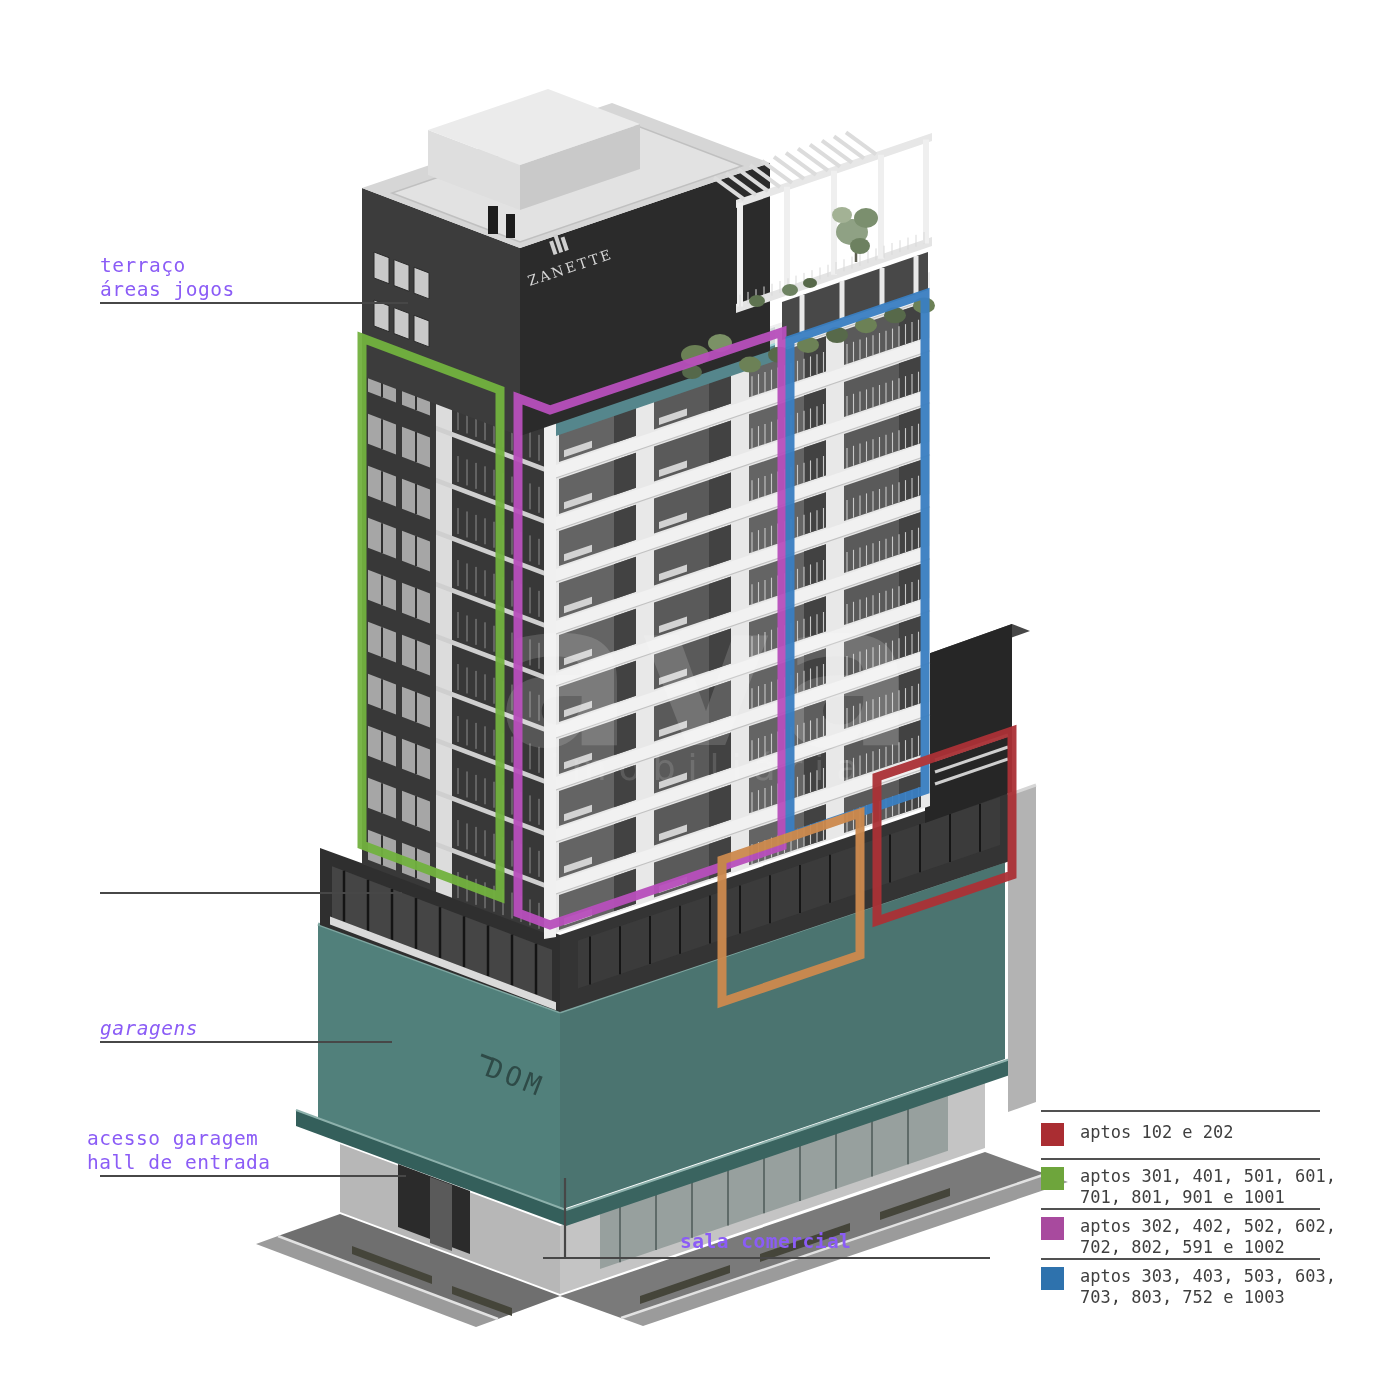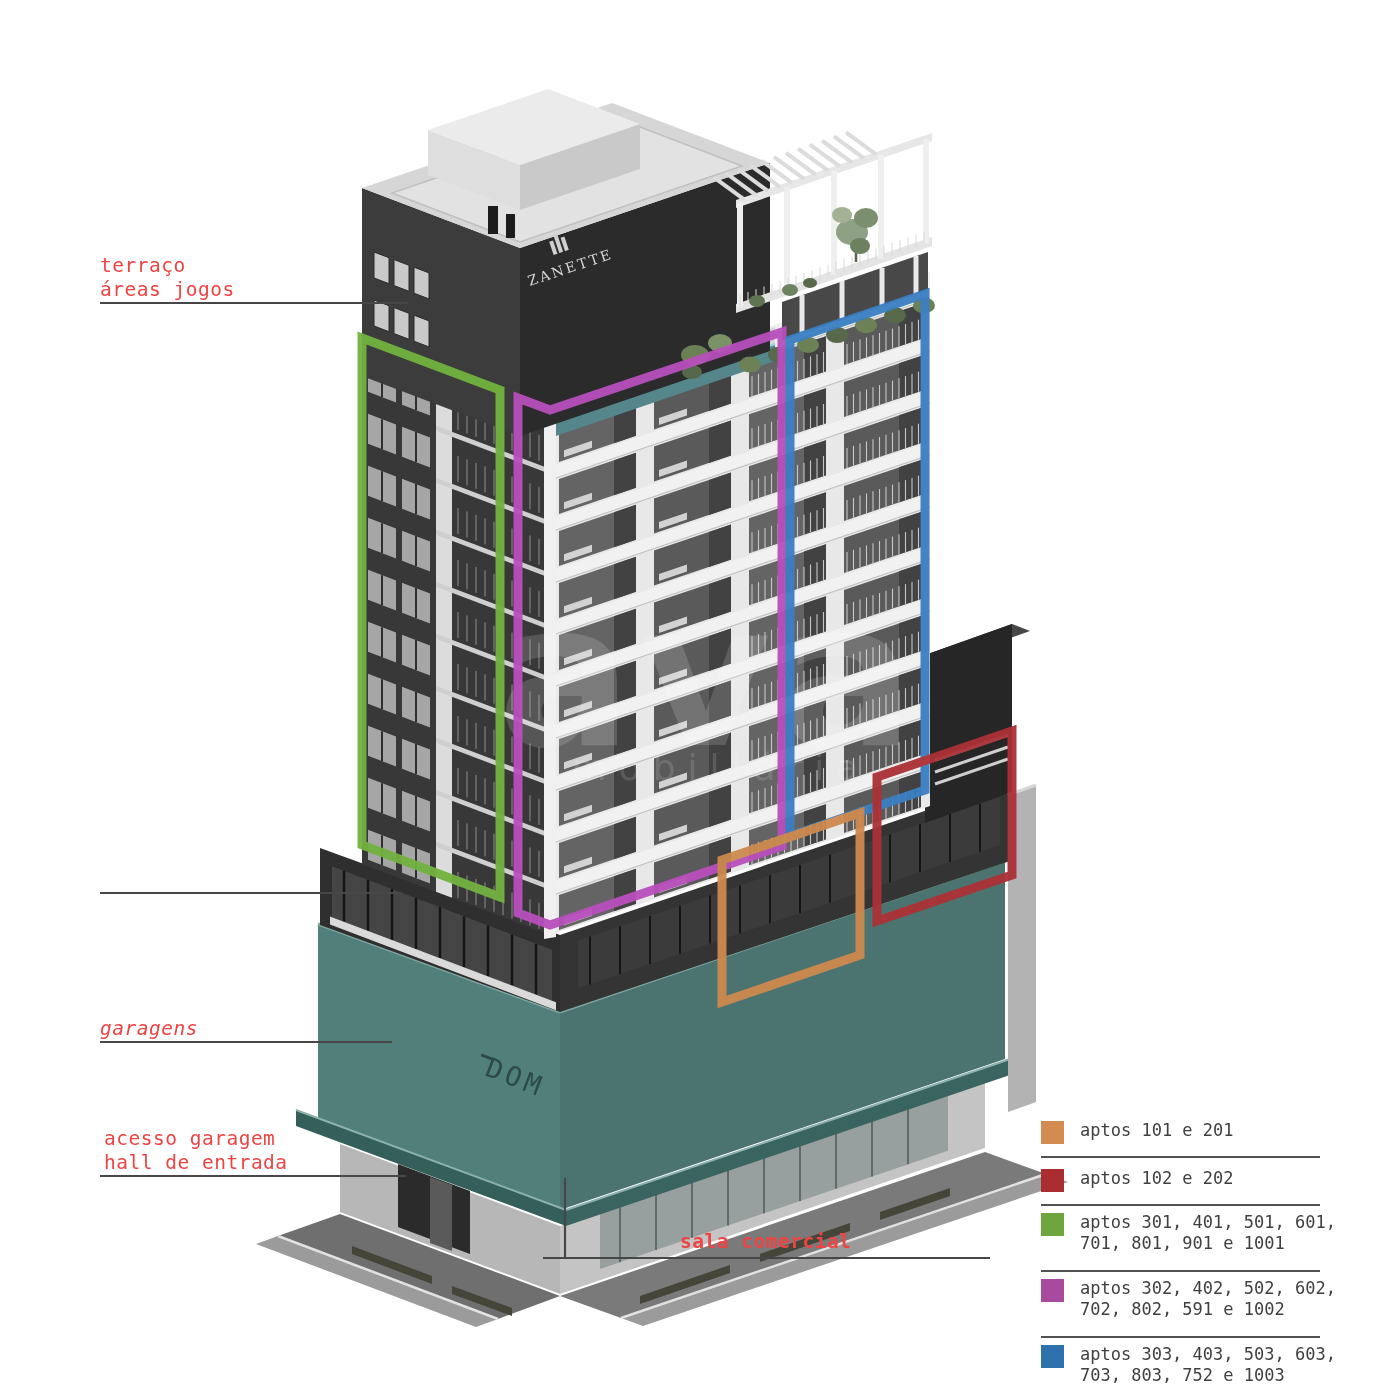--- a/index.html
+++ b/index.html
@@ -1,22 +1,22 @@
 <!DOCTYPE html>
 <html><head>
 <meta charset="utf-8">
 <style>
   html,body{margin:0;padding:0;background:#ffffff;}
   .stage{position:relative;width:1400px;height:1400px;background:#ffffff;overflow:hidden;
          font-family:"DejaVu Sans Mono", "Liberation Mono", monospace;}
   svg.scene{position:absolute;left:0;top:0;width:1400px;height:1400px;}
-  .anno{position:absolute;color:#ef4444;font-size:19.5px;line-height:24px;letter-spacing:.5px;white-space:nowrap;}
+  .anno{position:absolute;color:#8b5cf6;font-size:19.5px;line-height:24px;letter-spacing:.5px;white-space:nowrap;}
   .legend{position:absolute;left:1041px;top:1110px;width:279px;color:#3f3f3f;}
   .legend-item{display:flex;gap:16px;align-items:flex-start;padding:10px 0 12px;}
-  .legend-item.two{padding:6px 0 16px;}
+  .legend-item.two{padding:6px 0 0;}
   .swatch{width:23px;height:23px;flex:none;margin-top:1px;}
   .legend-label{font-size:17px;line-height:21px;white-space:nowrap;}
   .legend-label span{display:block;}
   .sep{border-top:2px solid #515151;width:100%;}
 </style>
 </head>
 <body>
 
 <div class="stage">
 
@@ -771,35 +771,29 @@
     </g>
   </svg>
 
   <div class="anno" style="left:100px;top:254px;">
     <span style="display:block">terraço</span>
     <span style="display:block">áreas jogos</span>
   </div>
   <div class="anno" style="left:100px;top:1017px;font-style:italic;">
     <span style="display:block">garagens</span>
   </div>
-  <div class="anno" style="left:104px;top:1127px;">
+  <div class="anno" style="left:87px;top:1127px;">
     <span style="display:block">acesso garagem</span>
     <span style="display:block">hall de entrada</span>
   </div>
   <div class="anno" style="left:680px;top:1230px;font-weight:bold;">
     <span style="display:block">sala comercial</span>
   </div>
 
   <div class="legend">
-    <div class="legend-item">
-      <div class="swatch" style="background: rgb(210, 140, 80);"></div>
-      <div class="legend-label">
-        <span>aptos 101 e 201</span>
-      </div>
-    </div>
     <div class="sep"></div>
     <div class="legend-item">
       <div class="swatch" style="background: rgb(170, 45, 50);"></div>
       <div class="legend-label">
         <span>aptos 102 e 202</span>
       </div>
     </div>
     <div class="sep"></div>
     <div class="legend-item two">
       <div class="swatch" style="background: rgb(110, 165, 60);"></div>

